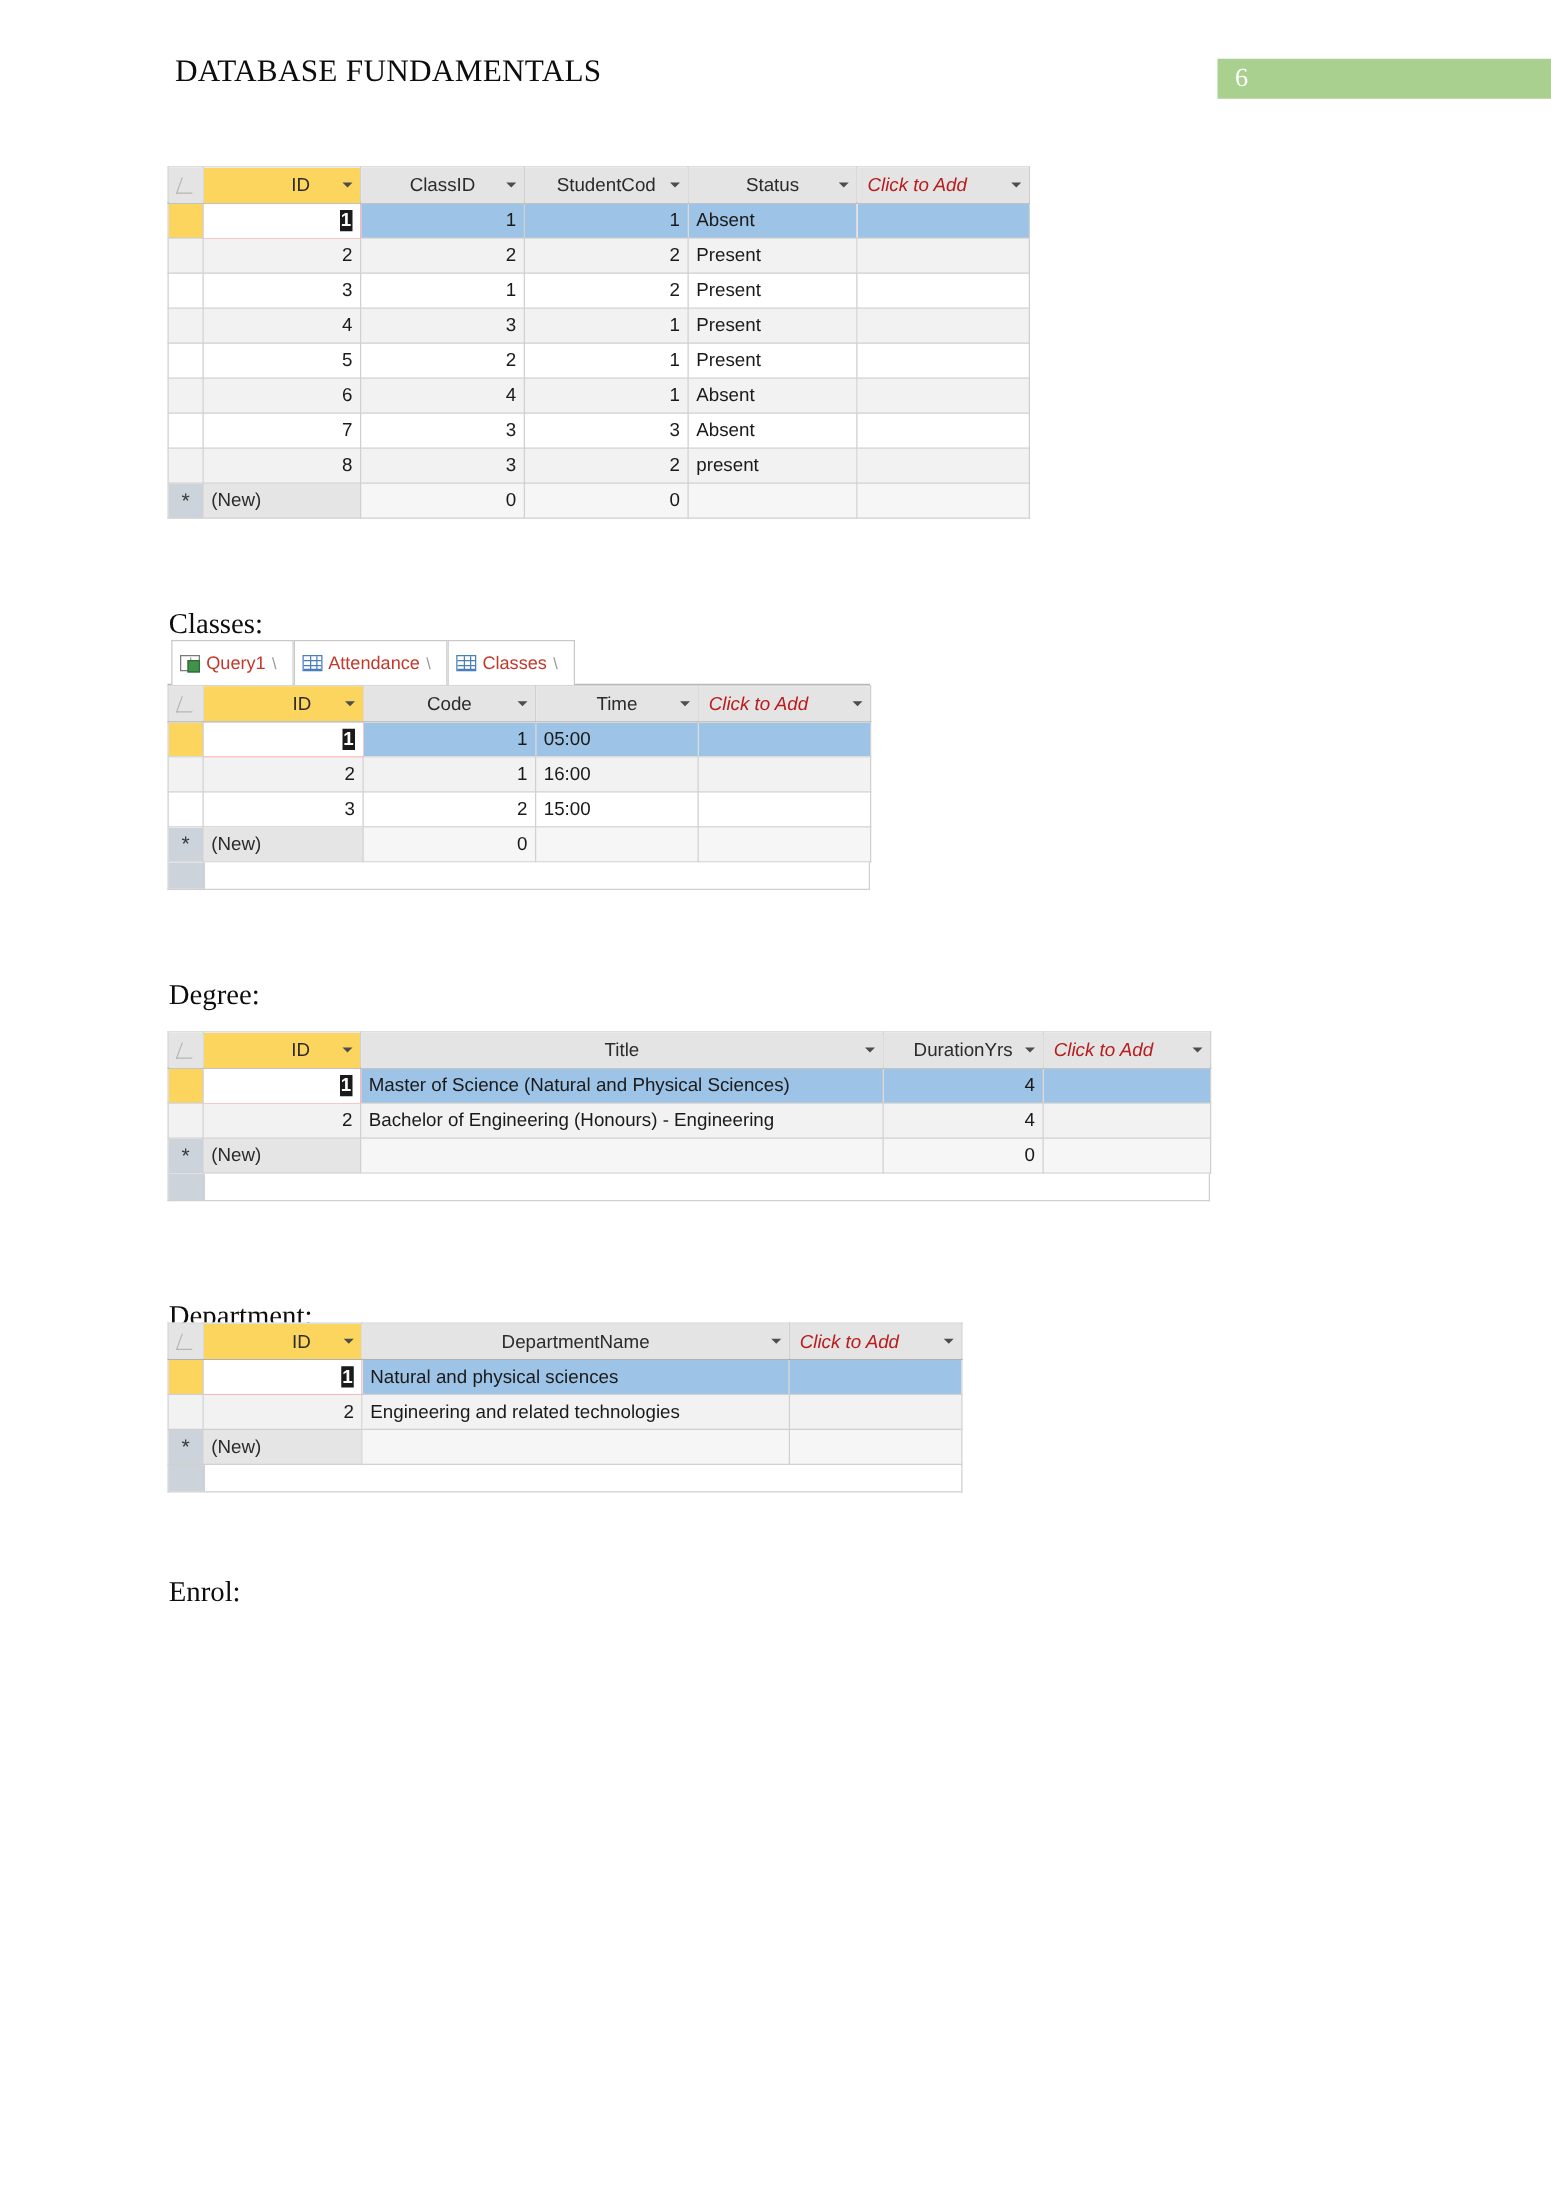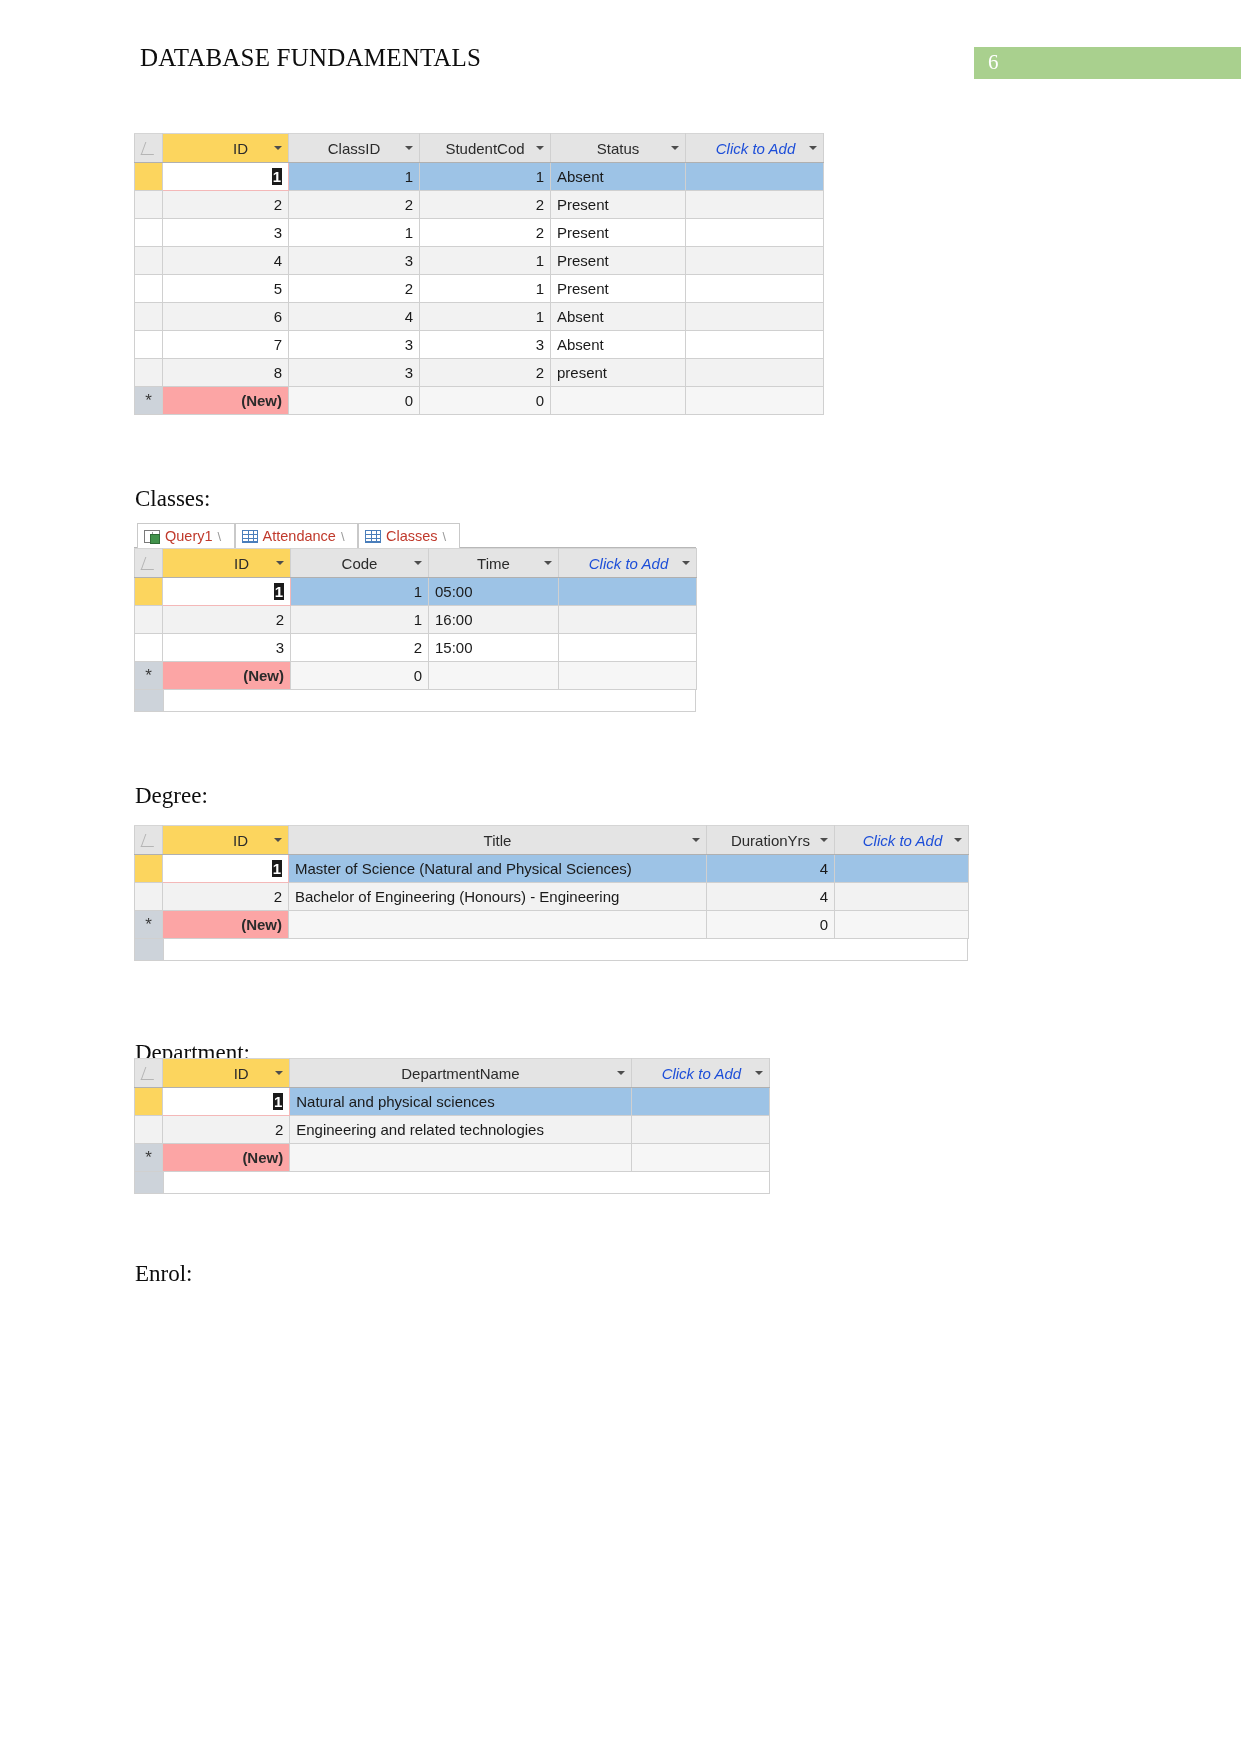--- a/index.html
+++ b/index.html
@@ -71,21 +71,21 @@
     background: #ffffff;
     border-bottom: 1px solid #b8b8b8;
     display: flex;
     align-items: flex-end;
     padding-left: 3px;
   }
   .ds-tab {
     display: flex;
     align-items: center;
     gap: 5px;
-    height: 25px;
+    height: 36px;
     padding: 0 9px 0 6px;
     background: #ffffff;
     border-left: 1px solid #c9c9c9;
     border-top: 1px solid #c9c9c9;
     border-right: 1px solid #c9c9c9;
     font-size: 14.5px;
     color: #c0392b;
     position: relative;
     top: 1px;
   }
@@ -179,23 +179,23 @@
     content: "";
     position: absolute;
     left: 8px; top: 8px;
     width: 12px; height: 12px;
     border-left: 1px solid #b5b5b5;
     border-bottom: 1px solid #b5b5b5;
     transform: skewX(-20deg);
   }
   table.ds thead th.clicktoadd {
     font-style: italic;
-    text-align: center;
+    text-align: left;
     padding-left: 8px;
-    color: #1d4ed8;
+    color: #b91c1c;
   }
   .hdr-arrow {
     position: absolute;
     right: 6px;
     top: 50%;
     margin-top: -2px;
     width: 0; height: 0;
     border-left: 4px solid transparent;
     border-right: 4px solid transparent;
     border-top: 4px solid #4d4d4d;
@@ -234,24 +234,23 @@
     background: #1a1a1a;
     color: #ffffff;
     padding: 0 1px;
     font-weight: bold;
   }
   
   table.ds tbody tr.alt td { background: #f2f2f2; }
   table.ds tbody tr.plain td { background: #ffffff; }
   table.ds tbody tr.newrow td { background: #f6f6f6; }
   table.ds tbody tr.newrow td.idcell {
-    background: #fca5a5;
-    text-align: right;
+    background: #e5e5e5;
+    text-align: left;
     color: #2b2b2b;
-    font-weight: bold;
   }
   .ds-tail {
     height: 22px;
     background: #ffffff;
     border-left: 1px solid #d0d0d0;
     border-right: 1px solid #d0d0d0;
     border-bottom: 1px solid #d0d0d0;
     position: relative;
   }
   .ds-tail::before {

